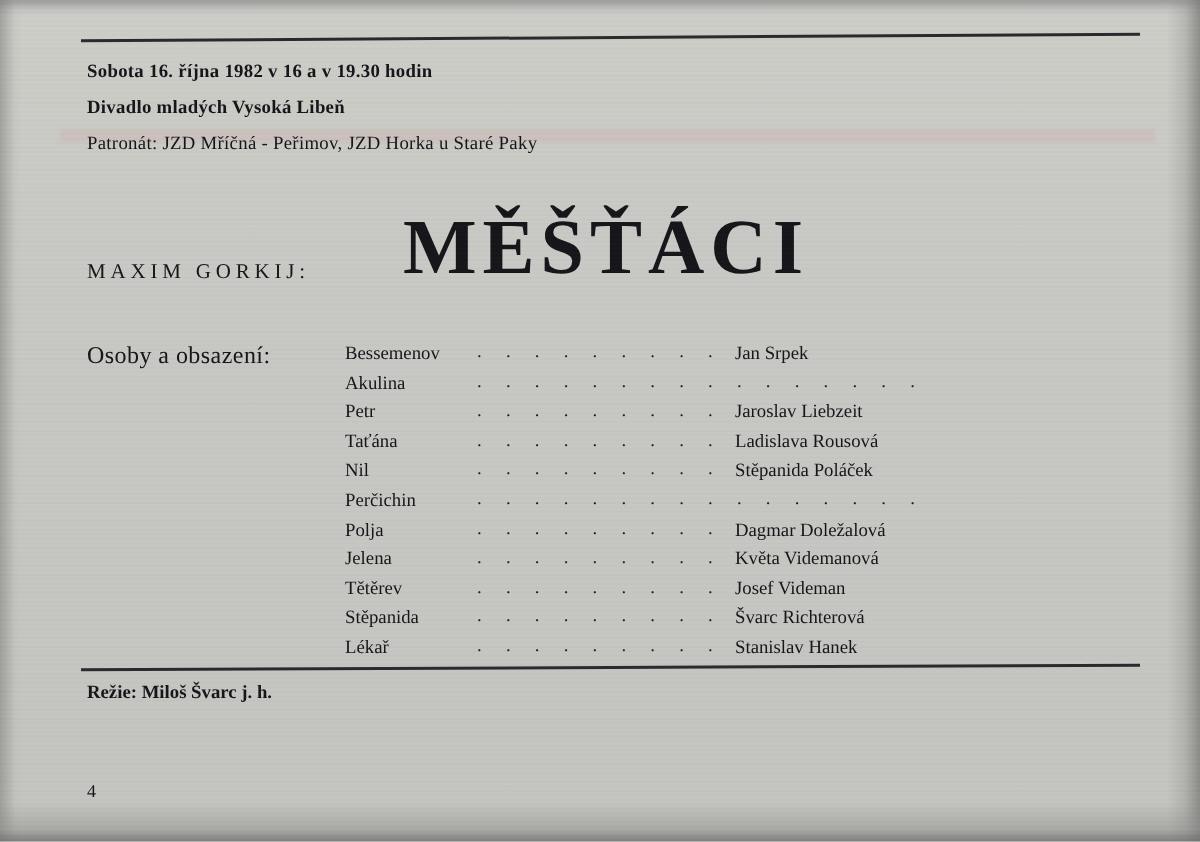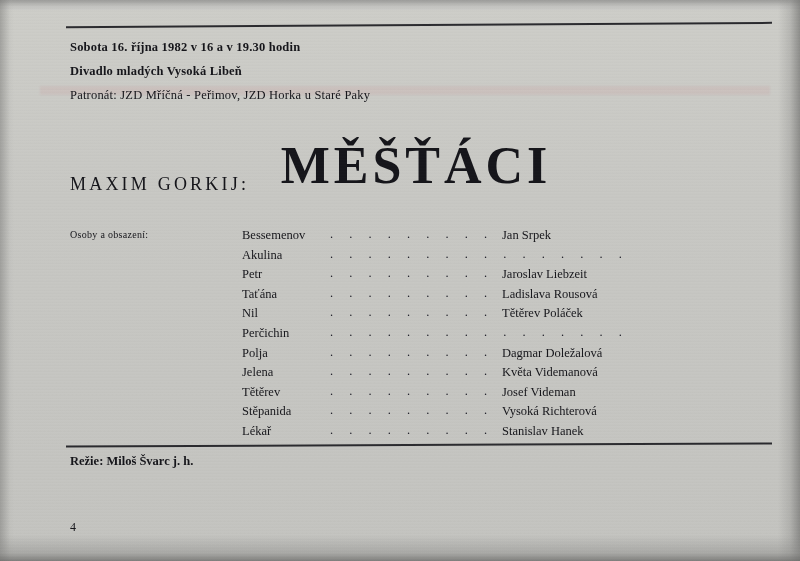--- a/index.html
+++ b/index.html
@@ -49,21 +49,21 @@
     position: absolute;
     left: 40px;
     right: 30px;
     top: 86px;
     height: 9px;
     background: rgba(205,140,140,0.16);
     filter: blur(1px);
   }
   .content {
     position: absolute;
-    left: 16px; top: 0;
+    left: 4px; top: 0;
     width: 652px;
     height: 561px;
   }
   .rule {
     position: absolute;
     height: 2px;
     background: #2a2a2e;
   }
   .rule.top {
     left: 50px;
@@ -87,39 +87,39 @@
     font-weight: bold;
   }
   .head1 { top: 40px; }
   .head2 { top: 64px; }
   .head3 { top: 88px; font-weight: normal; }
 
   .author {
     position: absolute;
     left: 54px;
     top: 174px;
-    font-size: 18px;
+    font-size: 14px;
     letter-spacing: 3.2px;
   }
   .title {
     position: absolute;
     left: 0;
     top: 136px;
     width: 800px;
     text-align: center;
     font-size: 52px;
     font-weight: bold;
     letter-spacing: 4px;
     font-family: "Liberation Serif", serif;
   }
   .cast-label {
     position: absolute;
     left: 54px;
     top: 229px;
-    font-size: 10px;
+    font-size: 16px;
     letter-spacing: 0.3px;
     text-align: center;
   }
   .cast {
     position: absolute;
     left: 226px;
     top: 228px;
     width: 420px;
   }
   .cast-row {
@@ -209,21 +209,21 @@
         <span class="actor">Jaroslav Liebzeit</span>
       </div>
       <div class="cast-row">
         <span class="role">Taťána</span>
         <span class="dots">.   .   .   .   .   .   .   .   .   .   .   .   .   .   .   .</span>
         <span class="actor">Ladislava Rousová</span>
       </div>
       <div class="cast-row">
         <span class="role">Nil</span>
         <span class="dots">.   .   .   .   .   .   .   .   .   .   .   .   .   .   .   .</span>
-        <span class="actor">Tětěrev Poláček</span>
+        <span class="actor">Stěpanida Poláček</span>
       </div>
       <div class="cast-row">
         <span class="role">Perčichin</span>
         <span class="dots">.   .   .   .   .   .   .   .   .   .   .   .   .   .   .   .</span>
       </div>
       <div class="cast-row">
         <span class="role">Polja</span>
         <span class="dots">.   .   .   .   .   .   .   .   .   .   .   .   .   .   .   .</span>
         <span class="actor">Dagmar Doležalová</span>
       </div>
@@ -233,21 +233,21 @@
         <span class="actor">Květa Videmanová</span>
       </div>
       <div class="cast-row">
         <span class="role">Tětěrev</span>
         <span class="dots">.   .   .   .   .   .   .   .   .   .   .   .   .   .   .   .</span>
         <span class="actor">Josef Videman</span>
       </div>
       <div class="cast-row">
         <span class="role">Stěpanida</span>
         <span class="dots">.   .   .   .   .   .   .   .   .   .   .   .   .   .   .   .</span>
-        <span class="actor">Vysoká Richterová</span>
+        <span class="actor">Švarc Richterová</span>
       </div>
       <div class="cast-row">
         <span class="role">Lékař</span>
         <span class="dots">.   .   .   .   .   .   .   .   .   .   .   .   .   .   .   .</span>
         <span class="actor">Stanislav Hanek</span>
       </div>
     </div>
 
     <div class="rule bottom"></div>
 

